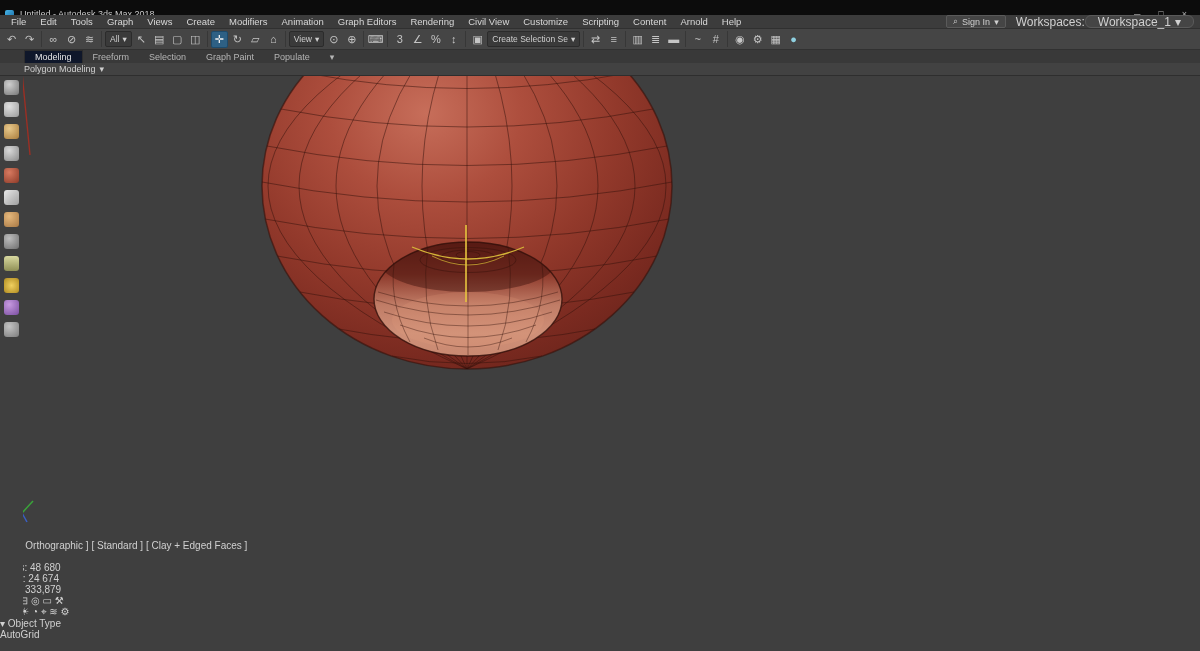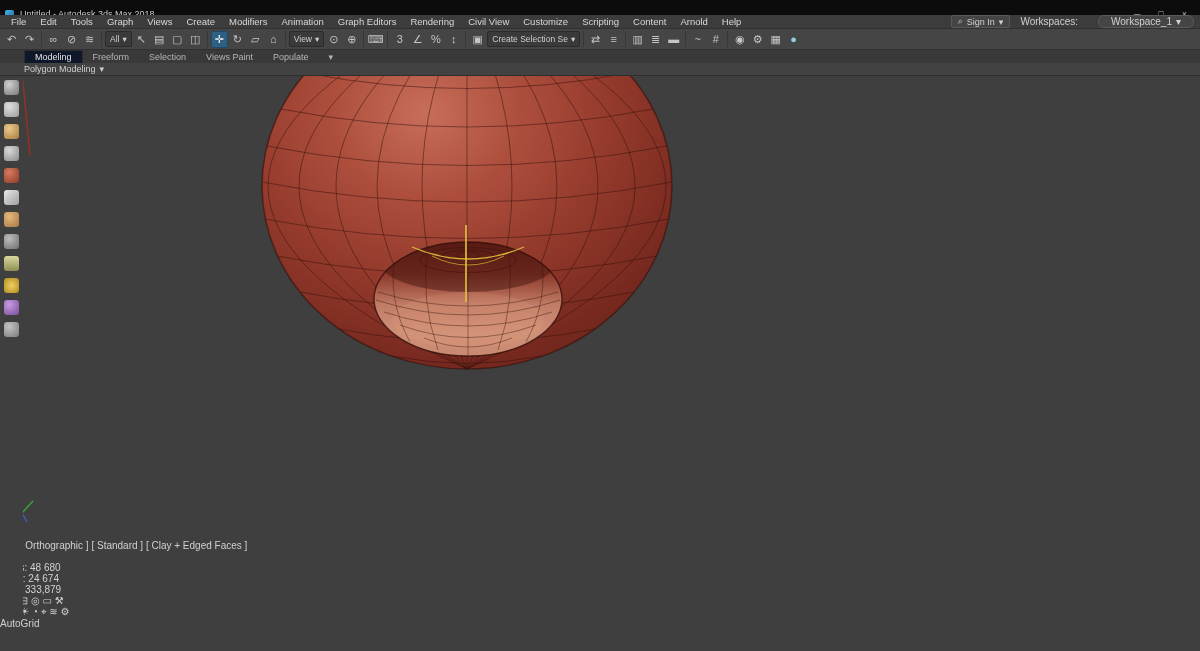--- a/index.html
+++ b/index.html
@@ -13,21 +13,21 @@
   .titletext{font-size:9px;color:#c9c9c9;}
   .wincontrols{margin-left:auto;display:flex;gap:18px;padding-right:8px;color:#b5b5b5;font-size:9px;}
   .wincontrols span{cursor:default;}
 
   
   .menubar{position:absolute;top:15px;left:0;width:100%;height:14px;background:#3c3c3c;
            border-bottom:1px solid #303030;display:flex;align-items:center;padding-left:4px;box-sizing:border-box;}
   .menu-item{padding:0 7px;font-size:9.5px;color:#d8d8d8;white-space:nowrap;}
   .signin{margin-left:auto;display:flex;align-items:center;gap:4px;height:11px;border:1px solid #5a5a5a;
           background:#454545;border-radius:2px;padding:0 6px;font-size:9px;}
-  .workspaces{display:flex;align-items:center;gap:20px;margin:0 6px 0 10px;font-size:10px;justify-content:flex-end;}
+  .workspaces{display:flex;align-items:center;gap:0;margin:0 6px 0 10px;font-size:12px;justify-content:flex-end;}
   .wsdrop{display:flex;align-items:center;gap:4px;height:11px;border:1px solid #5a5a5a;background:#454545;
           border-radius:6px;padding:0 12px;}
 
   
   .toolbar{position:absolute;top:29px;left:0;width:100%;height:21px;background:#454545;
            border-bottom:1px solid #313131;display:flex;align-items:center;gap:1px;padding:0 3px;box-sizing:border-box;}
   .tbtn{width:17px;height:17px;display:flex;align-items:center;justify-content:center;
         font-size:11px;color:#c5c5c5;border-radius:2px;flex:0 0 auto;}
   .tbtn.active{background:#2e6084;border:1px solid #1d4a6b;color:#eee;box-sizing:border-box;}
   .tbtn.teal{color:#8fd0e0;}
@@ -201,21 +201,21 @@
     <span class="tbtn">◉</span>
     <span class="tbtn">⚙</span>
     <span class="tbtn">▦</span>
     <span class="tbtn teal">●</span>
   </div>
 
   <div class="ribbonTabs">
     <span class="rtab active">Modeling</span>
     <span class="rtab">Freeform</span>
     <span class="rtab">Selection</span>
-    <span class="rtab">Views Paint</span>
+    <span class="rtab">Graph Paint</span>
     <span class="rtab">Populate</span>
     <span class="rtab">▾</span>
   </div>
   <div class="ribbonSub">
     <span>Polygon Modeling</span>
     <span>▾</span>
   </div>
 
   <div class="leftbar">
     <div class="ltool lt1"></div>
@@ -366,20 +366,24 @@
     </div>
     <div class="cpCats">
       <span class="cpCat active">●</span>
       <span class="cpCat">◠</span>
       <span class="cpCat">☀</span>
       <span class="cpCat">◔</span>
       <span class="cpCat">⌖</span>
       <span class="cpCat">≋</span>
       <span class="cpCat">⚙</span>
     </div>
+    <div class="rollHead">
+      <span>▾</span>
+      <span>Object Type</span>
+    </div>
     <div class="autogrid">
       <span class="checkbox"></span>
       <span>AutoGrid</span>
     </div>
 
     <div class="nameRow">
       <div class="nameField"></div>
       <div class="swatch"></div>
     </div>
     <div class="cpScroll">

